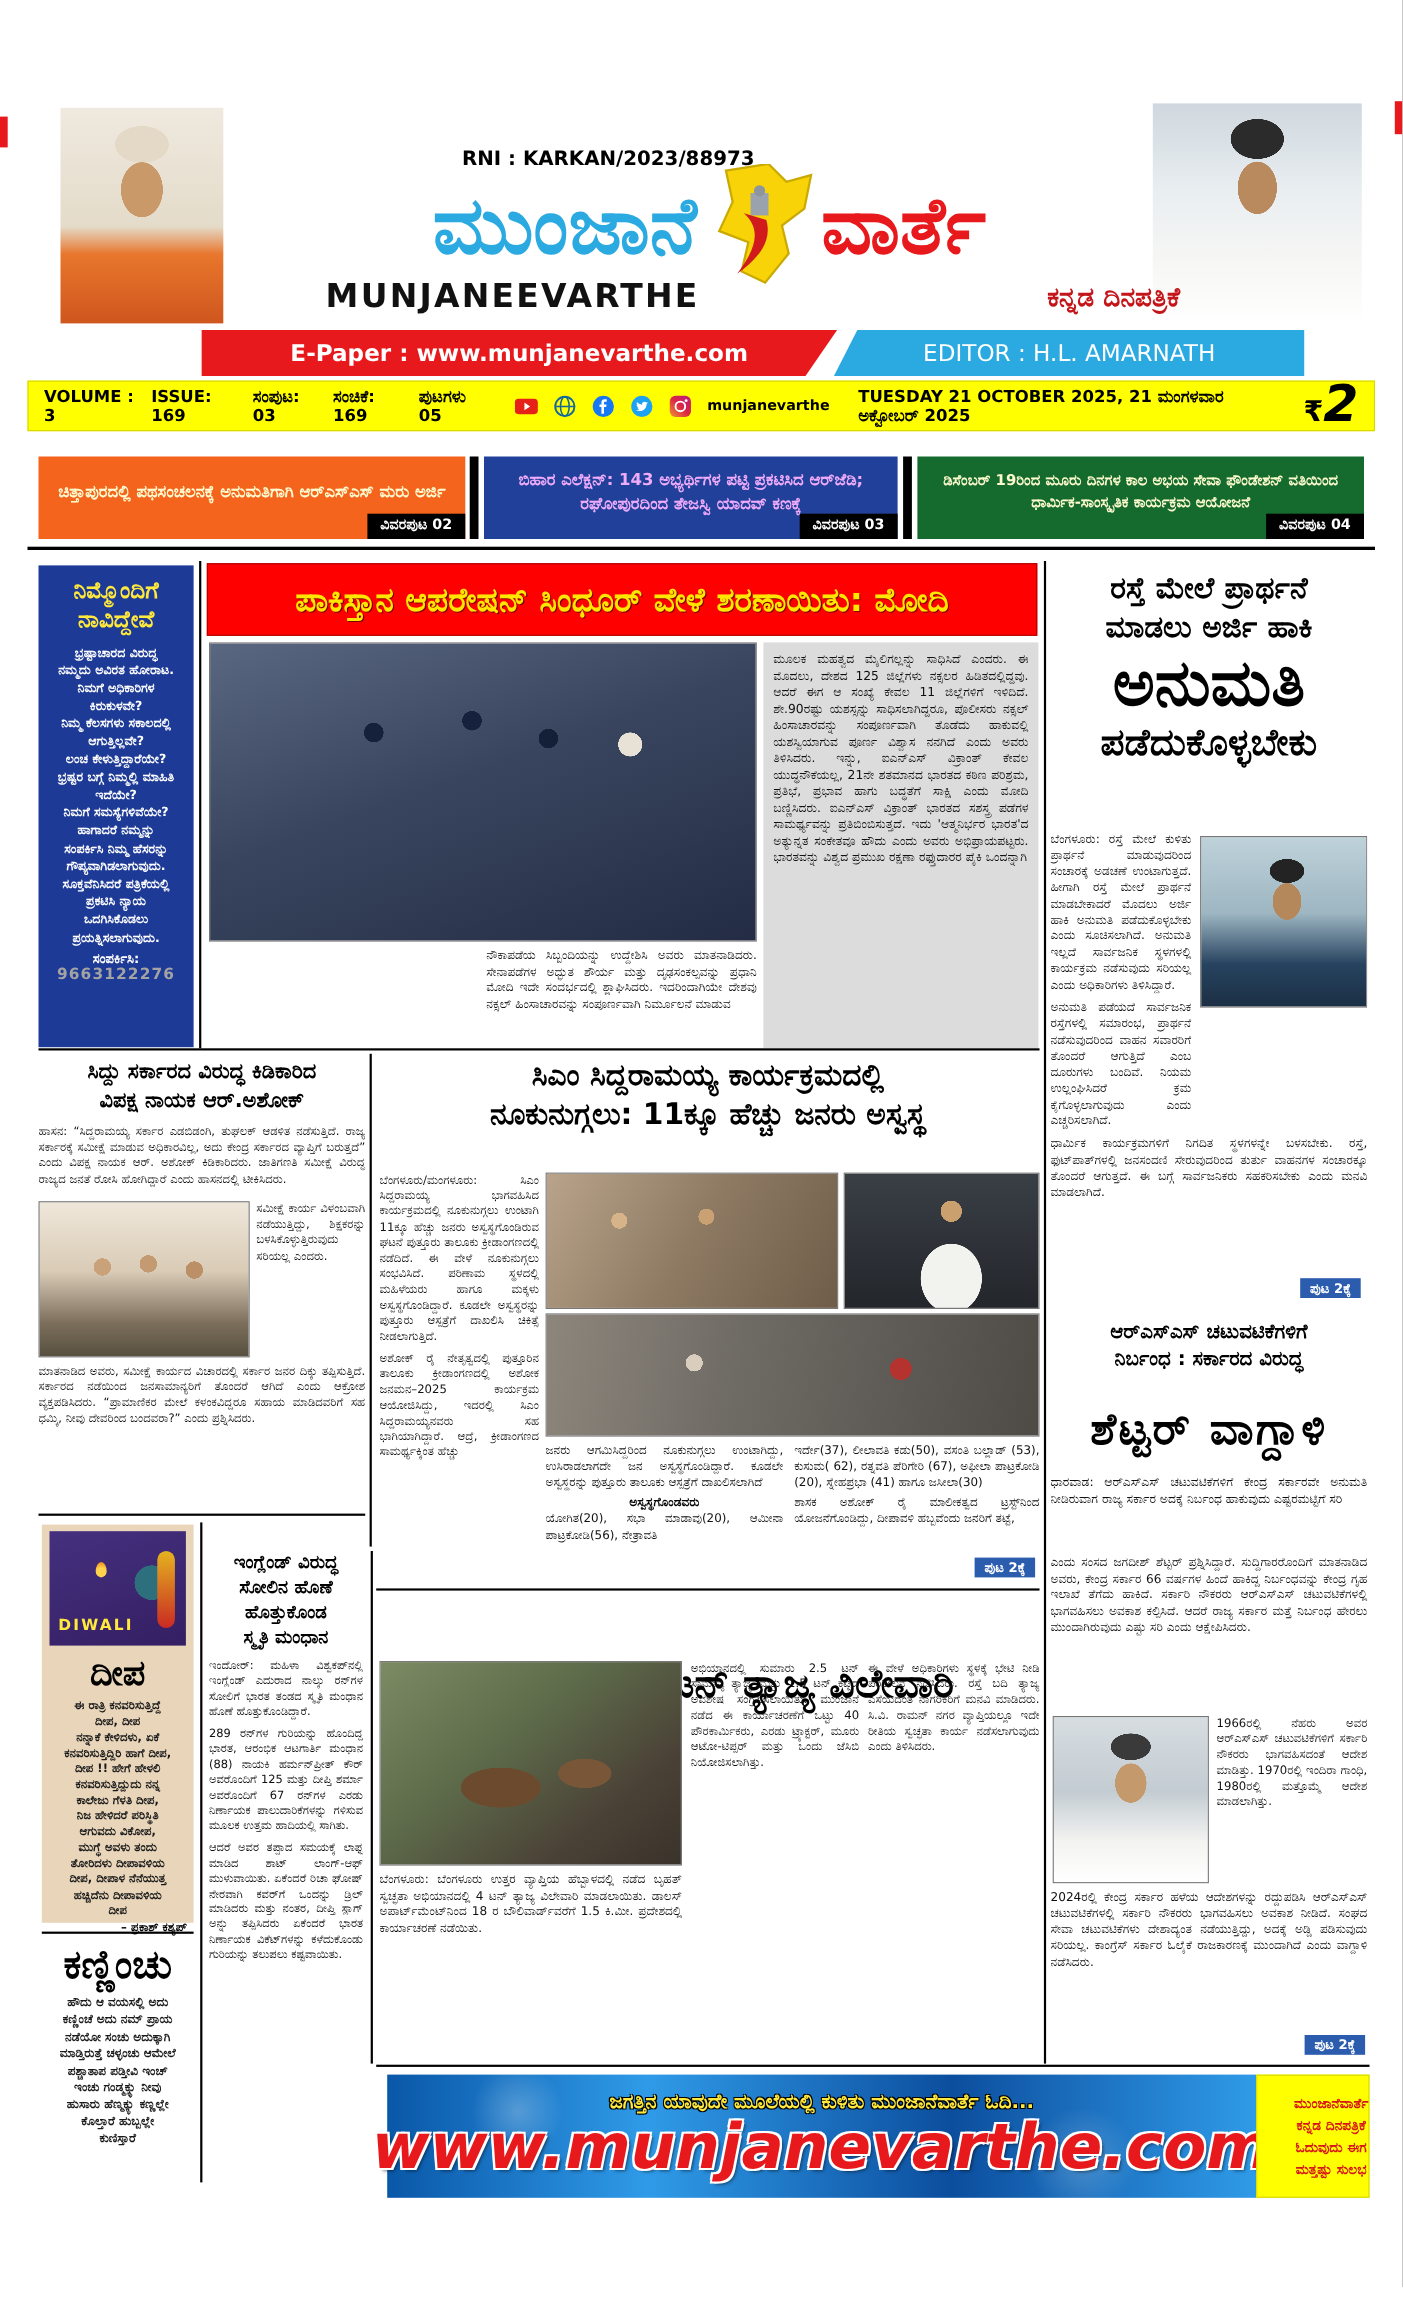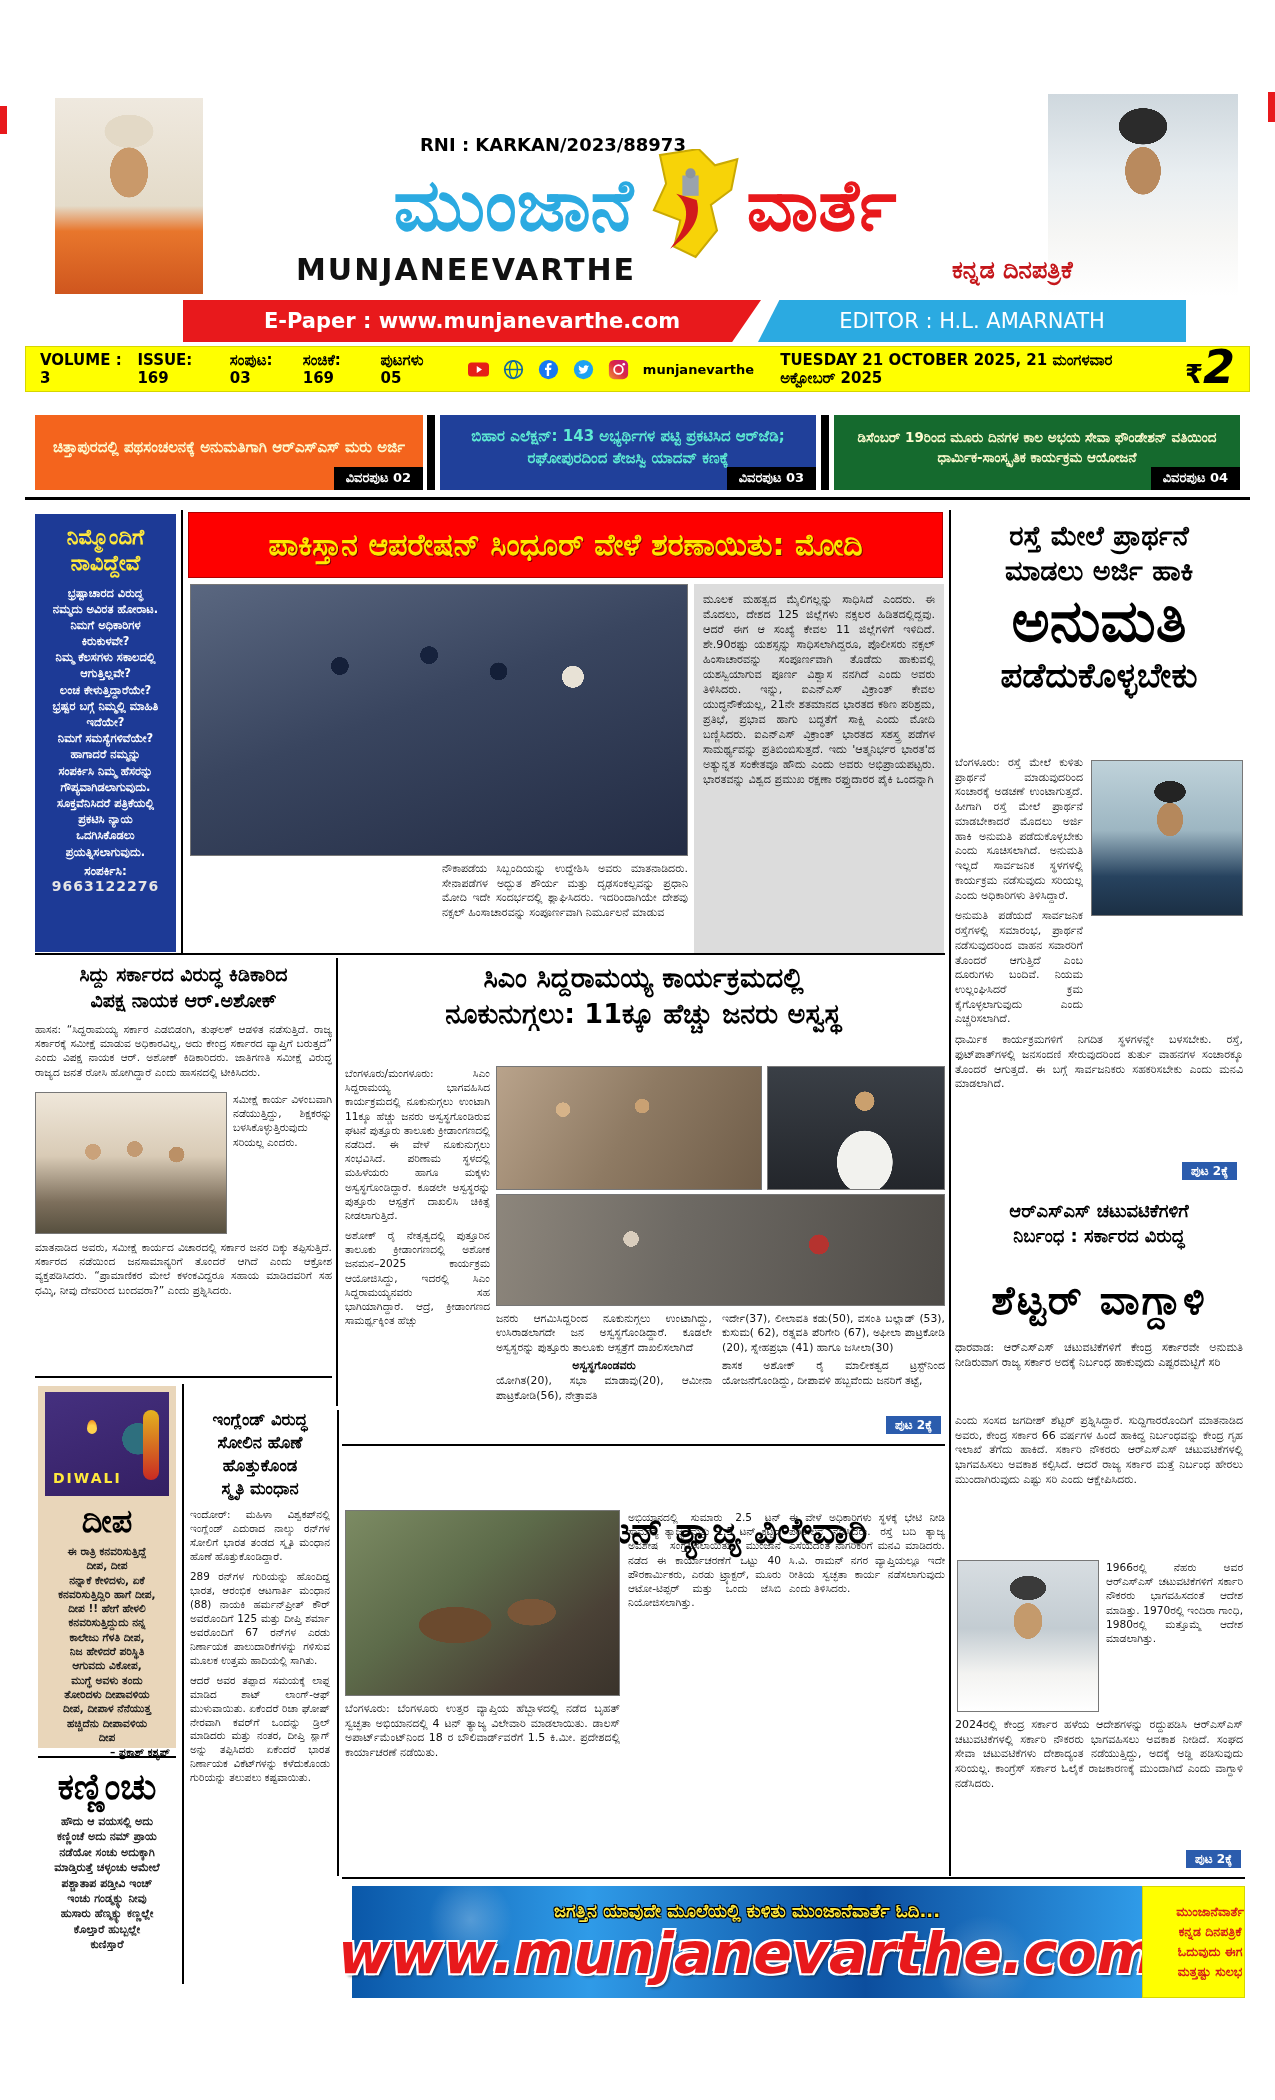--- a/index.html
+++ b/index.html
@@ -123,21 +123,21 @@
       <span style="font-size:46px;font-weight:900;font-style:italic;line-height:.8;">2</span>
     </span>
   </div>
 
   <div class="teaser" style="left:35px;width:388px;background:#f4641d;">
     <span style="color:#fdfbce;">ಚಿತ್ತಾಪುರದಲ್ಲಿ ಪಥಸಂಚಲನಕ್ಕೆ ಅನುಮತಿಗಾಗಿ ಆರ್‌ಎಸ್‌ಎಸ್ ಮರು ಅರ್ಜಿ</span>
     <span class="tag-black">ವಿವರಪುಟ 02</span>
   </div>
   <div class="divider" style="left:427px;top:415px;width:8px;height:75px;"></div>
   <div class="teaser" style="left:440px;width:376px;background:#20409a;">
-    <span style="color:#5eead4;">ಬಿಹಾರ ಎಲೆಕ್ಷನ್: 143 ಅಭ್ಯರ್ಥಿಗಳ ಪಟ್ಟಿ ಪ್ರಕಟಿಸಿದ ಆರ್‌ಜೆಡಿ; ರಘೋಪುರದಿಂದ ತೇಜಸ್ವಿ ಯಾದವ್ ಕಣಕ್ಕೆ</span>
+    <span style="color:#f0abfc;">ಬಿಹಾರ ಎಲೆಕ್ಷನ್: 143 ಅಭ್ಯರ್ಥಿಗಳ ಪಟ್ಟಿ ಪ್ರಕಟಿಸಿದ ಆರ್‌ಜೆಡಿ; ರಘೋಪುರದಿಂದ ತೇಜಸ್ವಿ ಯಾದವ್ ಕಣಕ್ಕೆ</span>
     <span class="tag-black">ವಿವರಪುಟ 03</span>
   </div>
   <div class="divider" style="left:821px;top:415px;width:8px;height:75px;"></div>
   <div class="teaser" style="left:834px;width:406px;background:#156a2e;font-size:13.5px;">
     <span style="color:#fdfbce;">ಡಿಸೆಂಬರ್ 19ರಿಂದ ಮೂರು ದಿನಗಳ ಕಾಲ ಅಭಯ ಸೇವಾ ಫೌಂಡೇಶನ್ ವತಿಯಿಂದ ಧಾರ್ಮಿಕ-ಸಾಂಸ್ಕೃತಿಕ ಕಾರ್ಯಕ್ರಮ ಆಯೋಜನೆ</span>
     <span class="tag-black">ವಿವರಪುಟ 04</span>
   </div>
 
   <div class="divider" style="left:25px;top:497px;width:1225px;height:3px;"></div>
 
@@ -155,21 +155,21 @@
 ಇದೆಯೇ?
 ನಿಮಗೆ ಸಮಸ್ಯೆಗಳಿವೆಯೇ?
 ಹಾಗಾದರೆ ನಮ್ಮನ್ನು
 ಸಂಪರ್ಕಿಸಿ ನಿಮ್ಮ ಹೆಸರನ್ನು
 ಗೌಪ್ಯವಾಗಿಡಲಾಗುವುದು.
 ಸೂಕ್ತವೆನಿಸಿದರೆ ಪತ್ರಿಕೆಯಲ್ಲಿ
 ಪ್ರಕಟಿಸಿ ನ್ಯಾಯ
 ಒದಗಿಸಿಕೊಡಲು
 ಪ್ರಯತ್ನಿಸಲಾಗುವುದು.</div>
     <div style="color:#fff;font-size:12px;font-weight:bold;margin-top:4px;">ಸಂಪರ್ಕಿಸಿ:</div>
-    <div style="color:#e5e5e5;font-size:14px;font-weight:bold;letter-spacing:1px;">9663122276</div>
+    <div style="color:#a3a3a3;font-size:14px;font-weight:bold;letter-spacing:1px;">9663122276</div>
   </div>
 
   <div class="divider" style="left:181px;top:510px;width:2px;height:443px;"></div>
 
   <div class="abs centered" style="left:188px;top:512px;width:755px;height:66px;background:#fe0000;border:1px solid #b00000;box-sizing:border-box;">
     <span style="color:#ffe600;font-size:30px;font-weight:bold;text-shadow:1px 1px 0 #7a0000;">ಪಾಕಿಸ್ತಾನ ಆಪರೇಷನ್ ಸಿಂಧೂರ್ ವೇಳೆ ಶರಣಾಯಿತು: ಮೋದಿ</span>
   </div>
 
   <div class="photo" style="left:190px;top:584px;width:498px;height:272px;
               background:radial-gradient(circle 24px at 77% 34%, #e8e2d6 45%, rgba(0,0,0,0) 46%),

